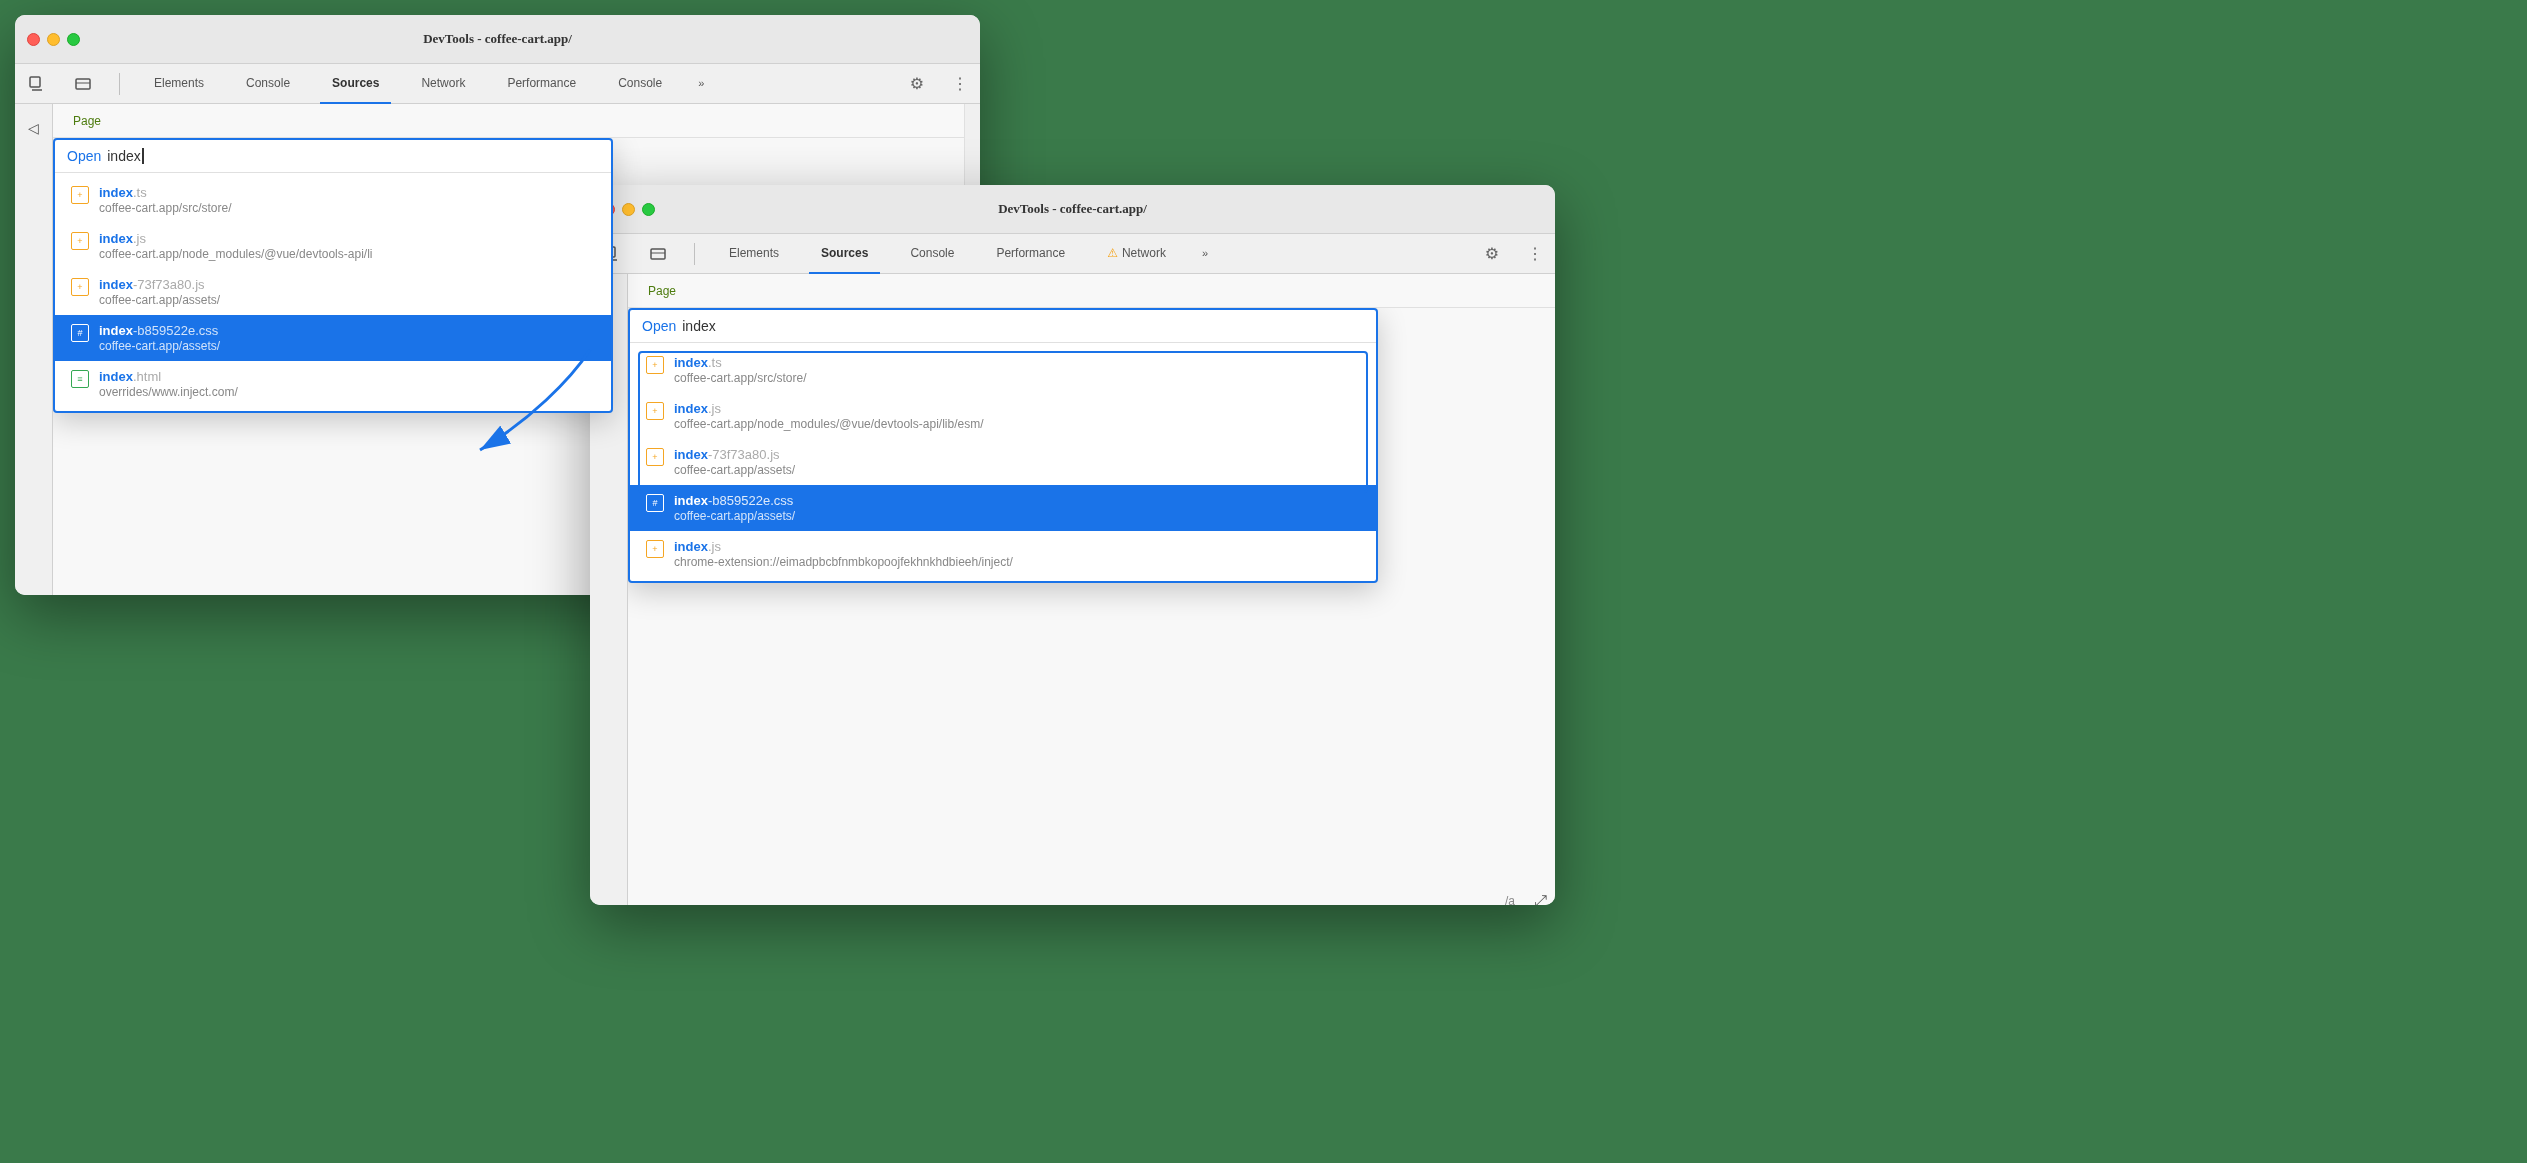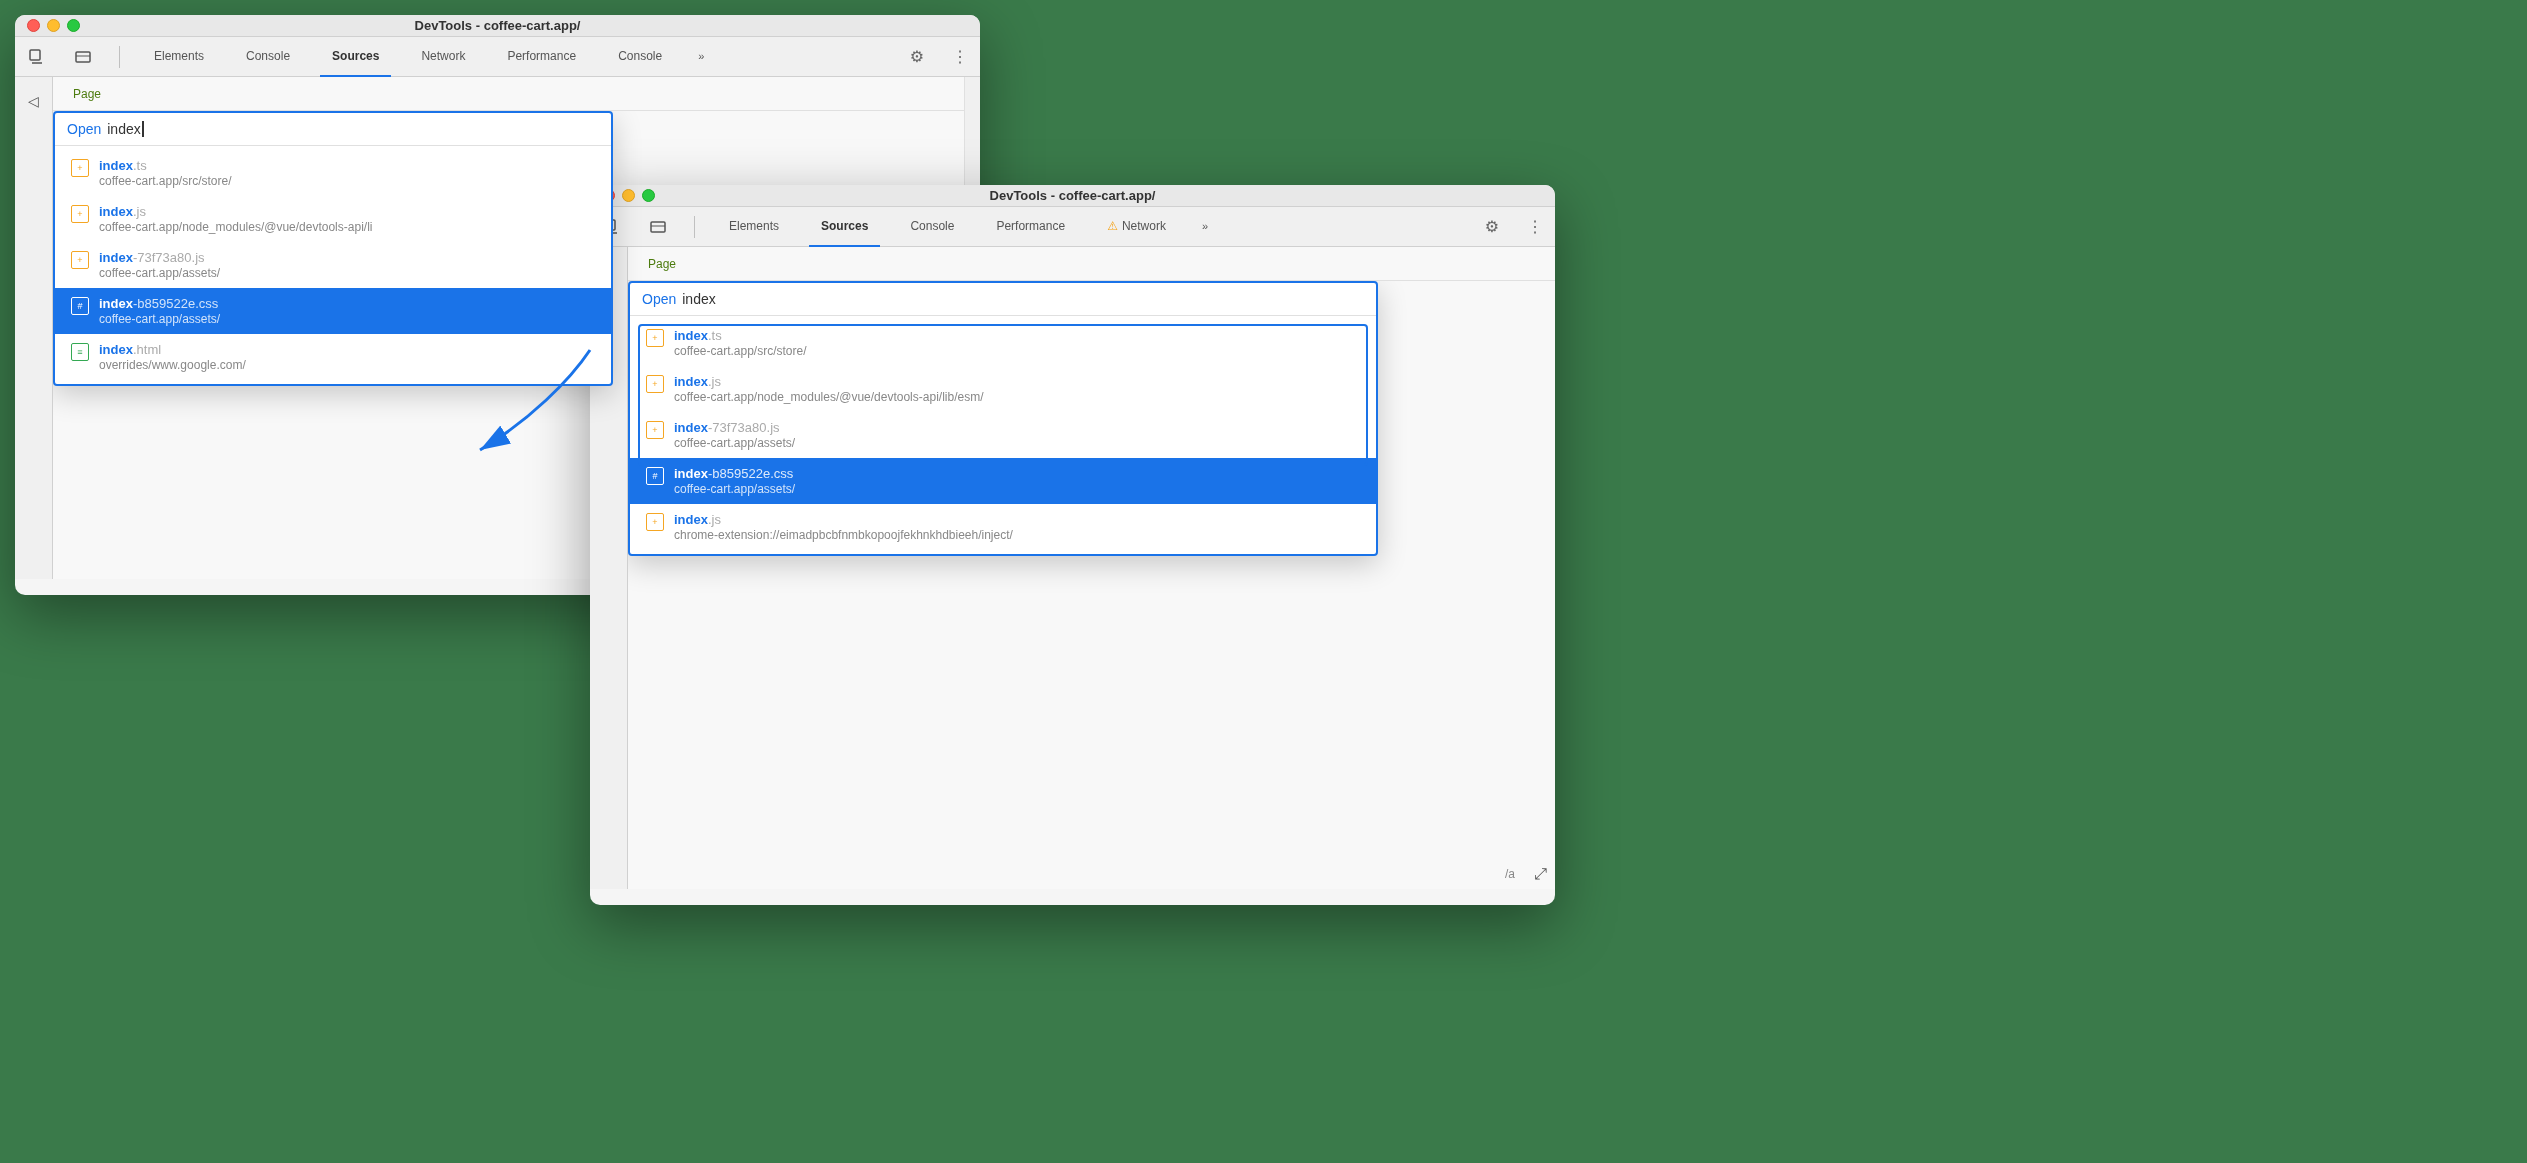--- a/index.html
+++ b/index.html
@@ -16,26 +16,27 @@
     .devtools-window {
       position: absolute;
       background: #f5f5f5;
       border-radius: 10px;
       box-shadow: 0 20px 60px rgba(0,0,0,0.4);
       overflow: hidden;
     }
 
     .window-titlebar {
       background: #e8e8e8;
-      height: 22px;
+      height: 49px;
       display: flex;
       align-items: center;
       padding: 0 12px;
       border-bottom: 1px solid #d0d0d0;
       position: relative;
+      font-family: Liberation Serif, serif;
     }
 
     .window-title {
       position: absolute;
       left: 50%;
       transform: translateX(-50%);
       font-size: 13px;
       font-weight: 600;
       color: #333;
     }
@@ -457,21 +458,21 @@
                 <div class="file-path">coffee-cart.app/assets/</div>
               </div>
             </div>
 
             <div class="file-result-item">
               <div class="file-icon html-icon">≡</div>
               <div class="file-info">
                 <div class="file-name">
                   <span class="highlight">index</span><span class="dim">.html</span>
                 </div>
-                <div class="file-path">overrides/www.google.com/</div>
+                <div class="file-path">overrides/www.inject.com/</div>
               </div>
             </div>
           </div>
         </div>
       </div>
     </div>
 
     <div class="scrollbar-area"></div>
   </div>
 </div>

